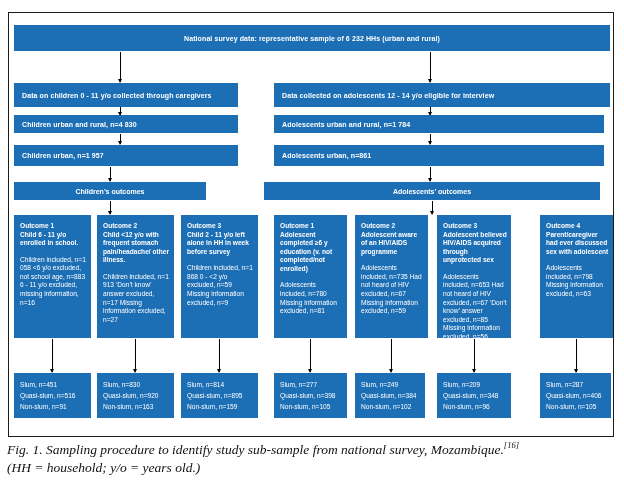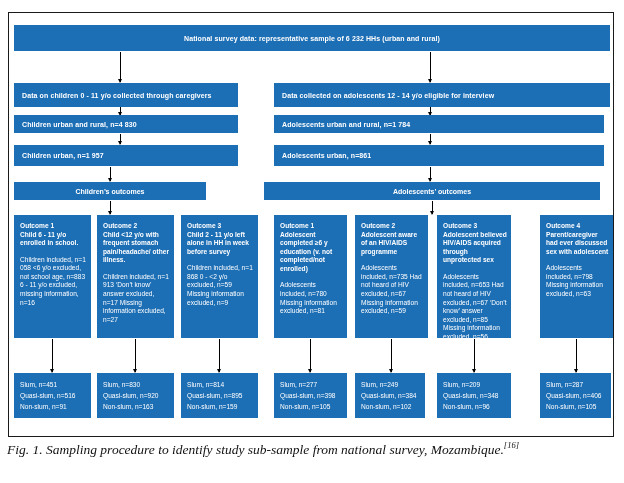--- a/index.html
+++ b/index.html
@@ -133,14 +133,15 @@
     <div>Non-slum, n=96</div>
   </div>
   <div class="box sample" style="left:540px;top:373px;width:71px;height:45px">
     <div>Slum, n=287</div>
     <div>Quasi-slum, n=406</div>
     <div>Non-slum, n=105</div>
   </div>
 
   <div class="caption">
     <div><span>Fig. 1. Sampling procedure to identify study sub-sample from national survey, Mozambique.</span><sup>[16]</sup></div>
+    <div>(HH = household; y/o = years old.)</div>
   </div>
 </div>
 
 </body></html>

